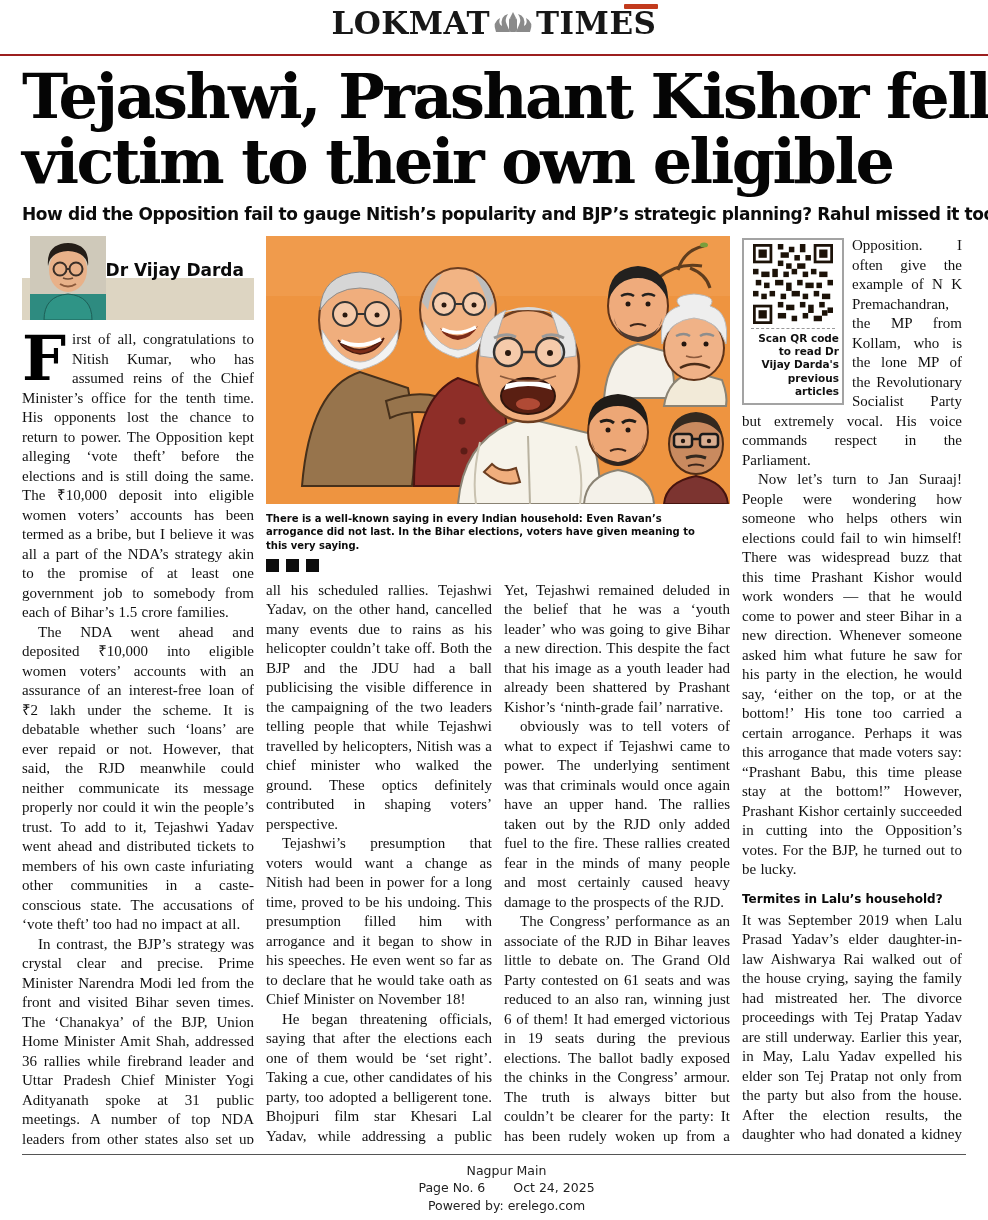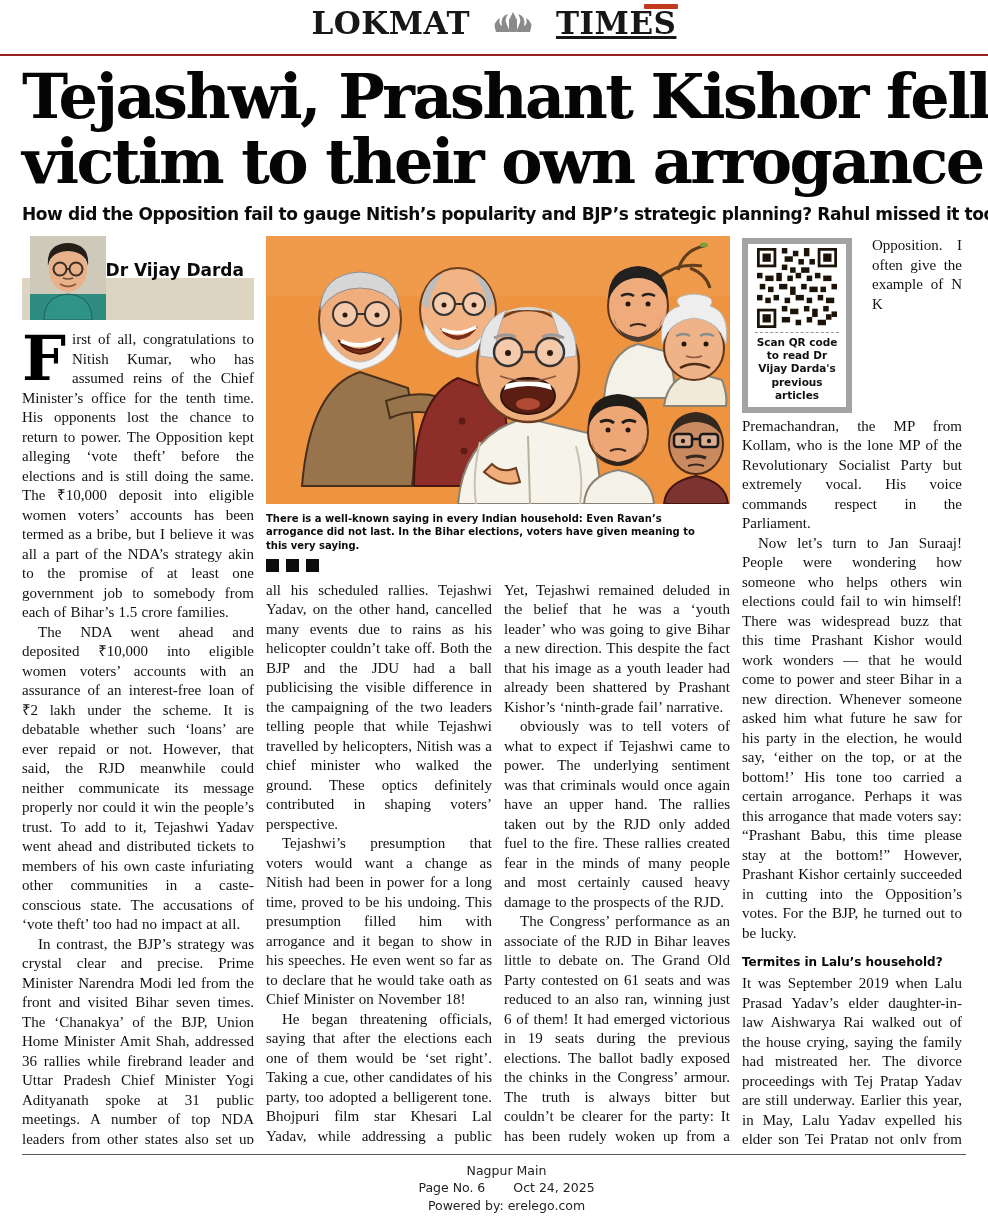--- a/index.html
+++ b/index.html
@@ -3,21 +3,21 @@
 <meta charset="utf-8">
 <style>
   html,body{margin:0;padding:0;background:#f3f3f3;}
   .page{
     position:relative;width:988px;height:1220px;margin:0 auto;
     background:#ffffff;overflow:hidden;
     font-family:"Liberation Serif", serif;color:#111;
   }
   
   .masthead{padding-top:8px;text-align:center;position:relative;height:40px;}
-  .masthead-inner{display:inline-flex;align-items:center;gap:20px;position:relative;}
+  .masthead-inner{display:inline-flex;align-items:center;gap:0;position:relative;}
   .masthead-word{
     font-family:"DejaVu Serif", serif;font-weight:bold;font-size:31px;
     letter-spacing:0.5px;color:#171717;line-height:1;
   }
   .masthead-tagline{
     position:absolute;top:-4px;right:-2px;width:34px;height:5px;
     background:#c23a1d;border-radius:1px;
   }
   .red-rule{height:2px;background:#9c1f1f;margin-top:6px;}
   
@@ -59,22 +59,22 @@
   .cartoon-caption{
     margin-top:8px;font-family:"DejaVu Sans", sans-serif;font-weight:bold;
     font-size:10px;line-height:1.32;color:#0c0c0c;width:440px;
   }
   .squares{display:flex;gap:7px;margin:7px 0 9px;}
   .squares i{width:13px;height:13px;background:#0d0d0d;display:block;}
   .mid-cols{display:flex;gap:12px;}
   .mid-col{width:226px;overflow:hidden;}
   
   .qr-box{
-    float:left;width:92px;border:6px solid #a3a3a3;background:#fff;
-    padding:4px 3px 5px;margin:2px 20px 4px 0;text-align:center;
+    float:left;width:92px;border:2px solid #a3a3a3;background:#fff;
+    padding:4px 3px 5px;margin:2px 8px 4px 0;text-align:right;
   }
   .qr-svg{width:80px;height:80px;display:block;margin:0 auto;}
   .qr-divider{border-top:1px dashed #999;margin:4px 4px 3px;}
   .qr-caption{
     font-family:"DejaVu Sans", sans-serif;font-weight:bold;
     font-size:10.5px;line-height:1.25;color:#111;
   }
   .section-head{
     font-family:"DejaVu Sans", sans-serif;font-weight:bold;font-size:12px;
     margin:12px 0 5px;color:#0a0a0a;
@@ -98,31 +98,31 @@
       <span style="display:inline-block;line-height:0;">
         <svg width="46" height="28" viewBox="0 0 46 28">
           <g fill="#8a8a8a">
             <path d="M6,22 Q2,12 10,8 Q8,14 12,16 Q10,6 18,4 Q14,10 17,15 L20,22 Z"></path>
             <path d="M40,22 Q44,12 36,8 Q38,14 34,16 Q36,6 28,4 Q32,10 29,15 L26,22 Z"></path>
             <rect x="19" y="8" width="8" height="14" rx="2"></rect>
             <path d="M23,2 L26,8 L20,8 Z"></path>
           </g>
         </svg>
       </span>
-      <span class="masthead-word" style="position:relative;text-decoration:underline;">
+      <span class="masthead-word" style="position:relative;">
         <i class="masthead-tagline"></i>
         <span>TIMES</span>
       </span>
     </div>
   </div>
   <div class="red-rule"></div>
 
   <div class="headline">
     <div>Tejashwi, Prashant Kishor fell</div>
-    <div>victim to their own arrogance</div>
+    <div>victim to their own eligible</div>
   </div>
   <div class="subheadline">How did the Opposition fail to gauge Nitish’s popularity and BJP’s strategic planning? Rahul missed it too!</div>
 
   <div class="content">
 
     <div class="col col1">
       <div class="author-block">
         <div class="author-strip"></div>
         <span class="author-photo">
           <svg width="76" height="84" viewBox="0 0 76 84">

